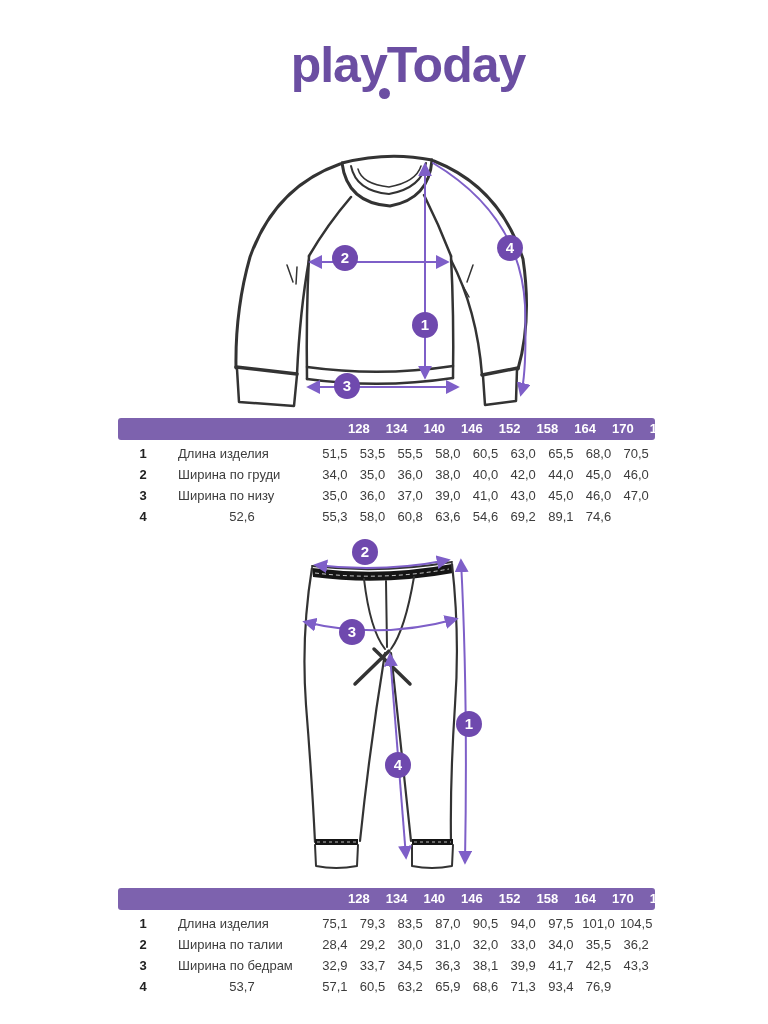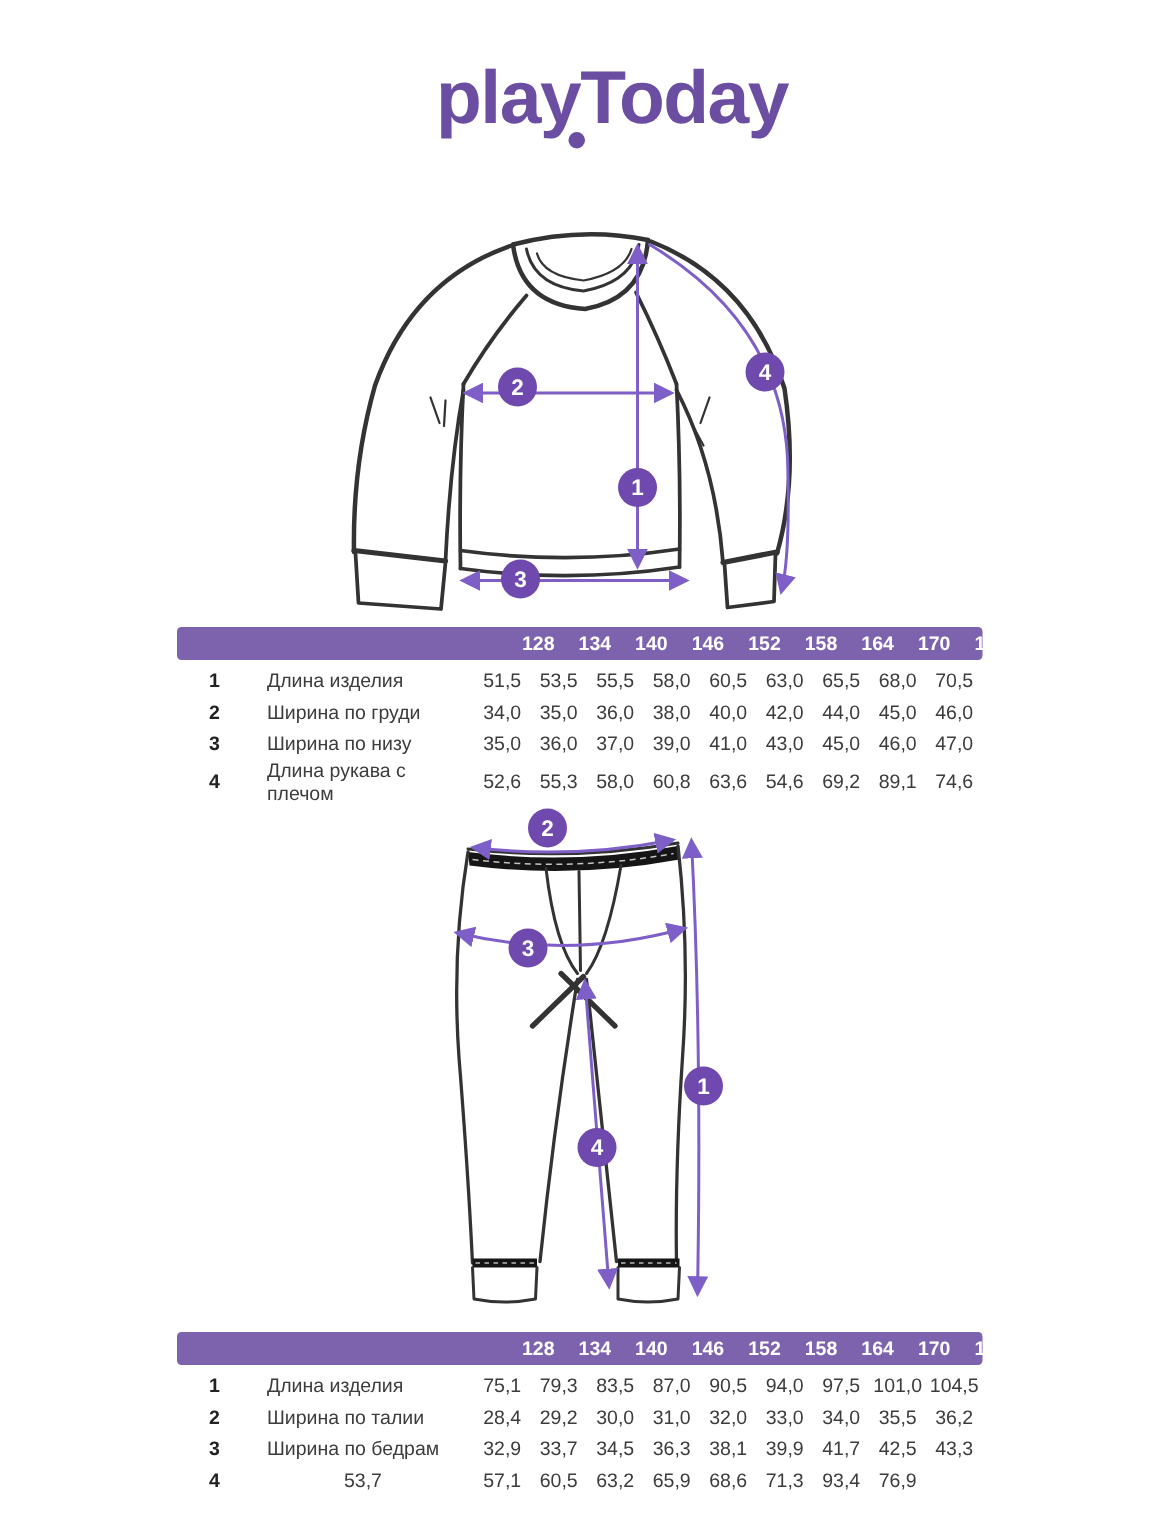--- a/index.html
+++ b/index.html
@@ -142,21 +142,20 @@
         <div class="c val">37,0</div>
         <div class="c val">39,0</div>
         <div class="c val">41,0</div>
         <div class="c val">43,0</div>
         <div class="c val">45,0</div>
         <div class="c val">46,0</div>
         <div class="c val">47,0</div>
       </div>
       <div class="trow body">
         <div class="c num">4</div>
-        <div class="c label">Длина рукава с плечом</div>
         <div class="c val">52,6</div>
         <div class="c val">55,3</div>
         <div class="c val">58,0</div>
         <div class="c val">60,8</div>
         <div class="c val">63,6</div>
         <div class="c val">54,6</div>
         <div class="c val">69,2</div>
         <div class="c val">89,1</div>
         <div class="c val">74,6</div>
       </div>

